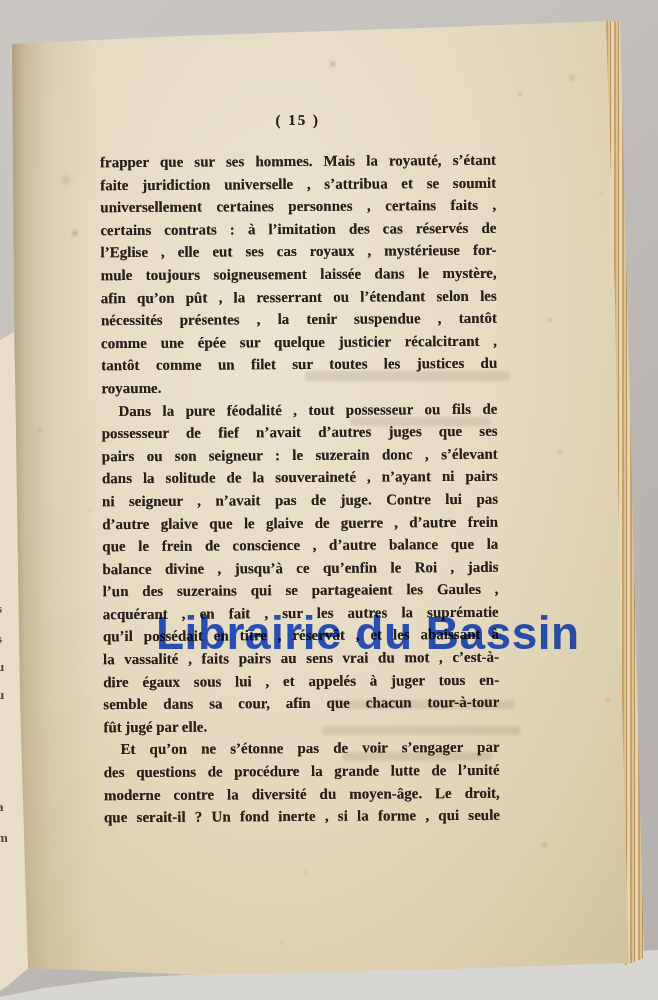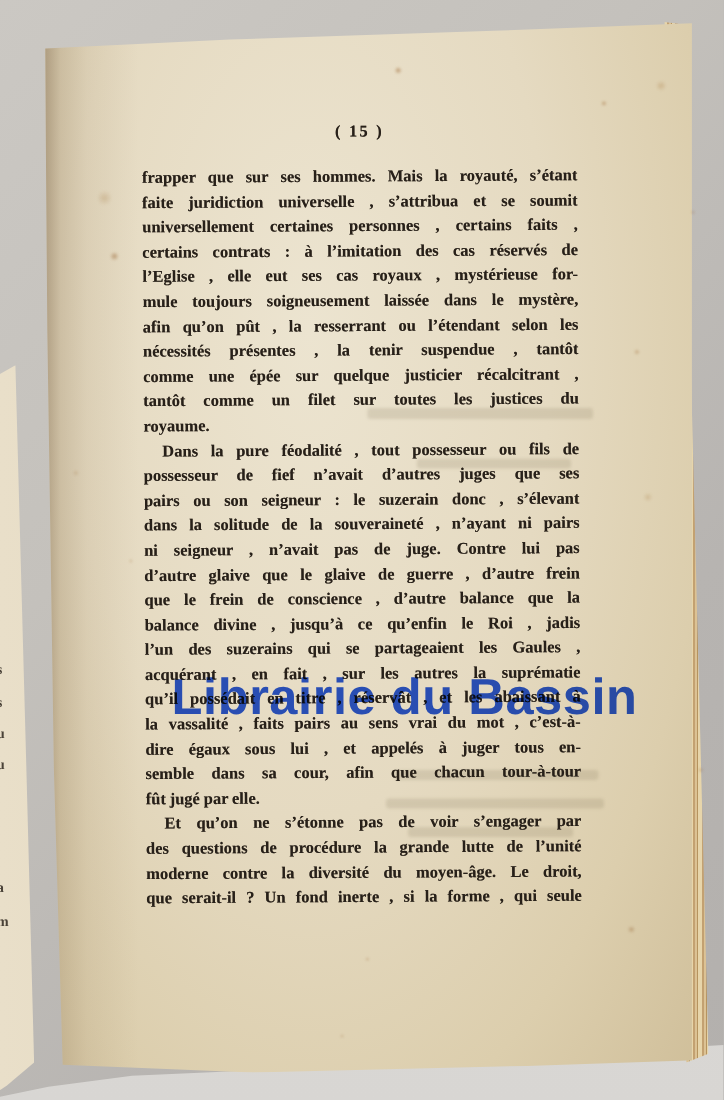--- a/index.html
+++ b/index.html
@@ -27,24 +27,23 @@
     background:linear-gradient(90deg,#e9dfc9 0%,#e2d6bc 55%,#c9b globale894 100%);
     background:linear-gradient(90deg,#e9dfc9 0%,#e2d6bc 55%,#c9b894 100%);
   }
   .frag{
     position:absolute;left:-3px;width:12px;overflow:hidden;
     font-weight:bold;font-size:13px;color:#4a4238;z-index:4;
   }
   .f0{top:601px}.f1{top:631px}.f2{top:659px}.f3{top:687px}.f4{top:799px}.f5{top:817px}.f6{top:830px}
   
   .page{
-    position:absolute;left:0;top:0;width:600px;height:1000px;
+    position:absolute;left:0;top:0;width:658px;height:1000px;
     clip-path:polygon(12px 44px,180px 36px,420px 28px,606px 21px,615px 300px,622px 700px,629px 963px,450px 969px,200px 975px,28px 968px,20px 700px,14px 300px);
     background:radial-gradient(ellipse at 42% 30%,#ece4d0 0%,#e5dac1 45%,#dccead 75%,#cfbe99 100%);
-    margin-left:29px;
   }
   .gutter-shadow{
     position:absolute;left:12px;top:28px;width:85px;height:945px;
     background:linear-gradient(90deg,rgba(105,80,50,.42) 0,rgba(120,95,60,.22) 14px,rgba(130,105,70,.10) 38px,rgba(130,105,70,0) 100%);
   }
   .edge-shade{
     position:absolute;left:0;top:0;width:658px;height:1000px;
     background:
       linear-gradient(180deg,rgba(150,112,65,.45) 0 3px,rgba(150,112,65,0) 9px) ,
       linear-gradient(0deg,rgba(140,105,60,.5) 0 4px,rgba(140,105,60,0) 12px),

